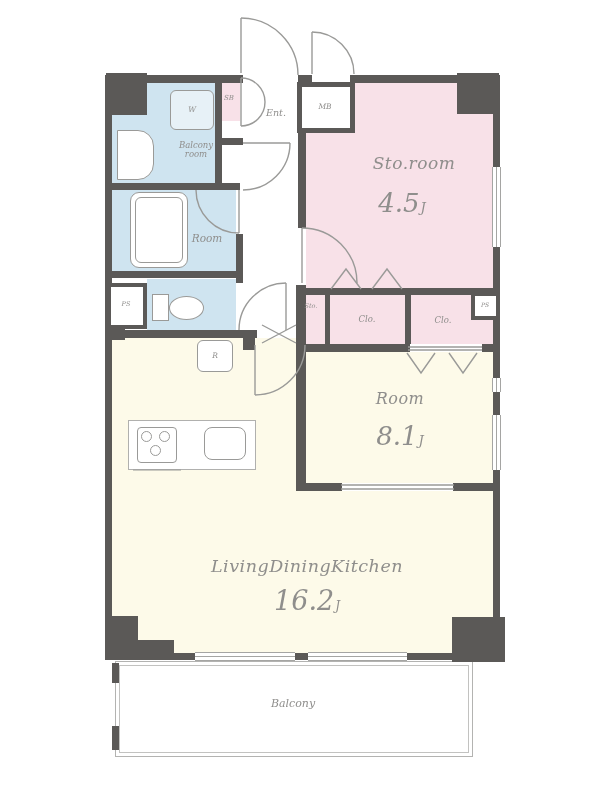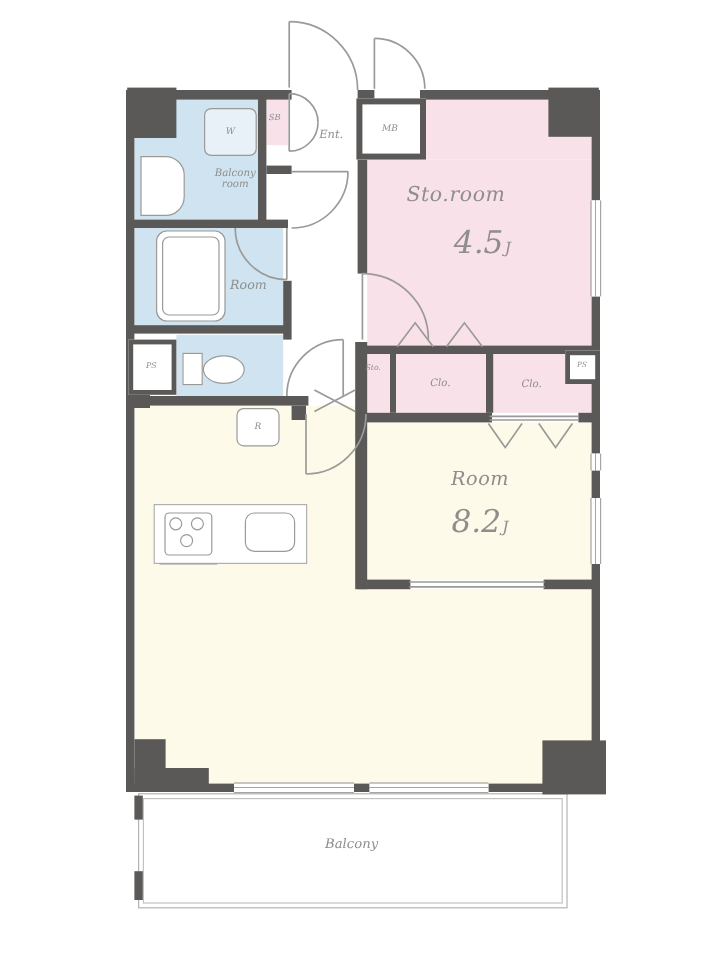--- a/index.html
+++ b/index.html
@@ -140,24 +140,26 @@
   <div class="lbl" style="left:192px;top:110px;font-size:7.5px">W</div>
   <div class="lbl" style="left:229px;top:99px;font-size:7px">SB</div>
   <div class="lbl" style="left:276px;top:113px;font-size:9.5px">Ent.</div>
   <div class="lbl" style="left:325px;top:107px;font-size:7.5px">MB</div>
   <div class="lbl" style="left:196px;top:150px;font-size:8.5px">
     <div>Balcony</div>
     <div>room</div>
   </div>
   <div class="lbl" style="left:207px;top:239px;font-size:10.5px">Room</div>
   <div class="lbl" style="left:126px;top:305px;font-size:6.5px">PS</div>
-  <div class="lbl" style="left:380px;top:163px;font-size:17px;letter-spacing:.5px">Sto.room</div>
+  <div class="lbl" style="left:414px;top:163px;font-size:17px;letter-spacing:.5px">Sto.room</div>
   <div class="lbl" style="left:402px;top:203px;font-size:26px"><span>4.5</span><span class="unit">J</span></div>
   <div class="lbl" style="left:311px;top:307px;font-size:6.5px">Sto.</div>
   <div class="lbl" style="left:367px;top:320px;font-size:8.5px">Clo.</div>
   <div class="lbl" style="left:443px;top:321px;font-size:8.5px">Clo.</div>
   <div class="lbl" style="left:485px;top:305px;font-size:6px">PS</div>
   <div class="lbl" style="left:215px;top:356px;font-size:7.5px">R</div>
   <div class="lbl" style="left:400px;top:399px;font-size:16px;letter-spacing:.5px">Room</div>
-  <div class="lbl" style="left:400px;top:436px;font-size:26px"><span>8.2</span><span class="unit">J</span></div>
+  <div class="lbl" style="left:400px;top:436px;font-size:26px"><span>8.1</span><span class="unit">J</span></div>
+  <div class="lbl" style="left:307px;top:567px;font-size:17.5px;letter-spacing:.5px">LivingDiningKitchen</div>
+  <div class="lbl" style="left:307px;top:601px;font-size:27px"><span>16.2</span><span class="unit-sm">J</span></div>
   <div class="lbl" style="left:293px;top:704px;font-size:11px">Balcony</div>
 
 </div>
 
 </body></html>

